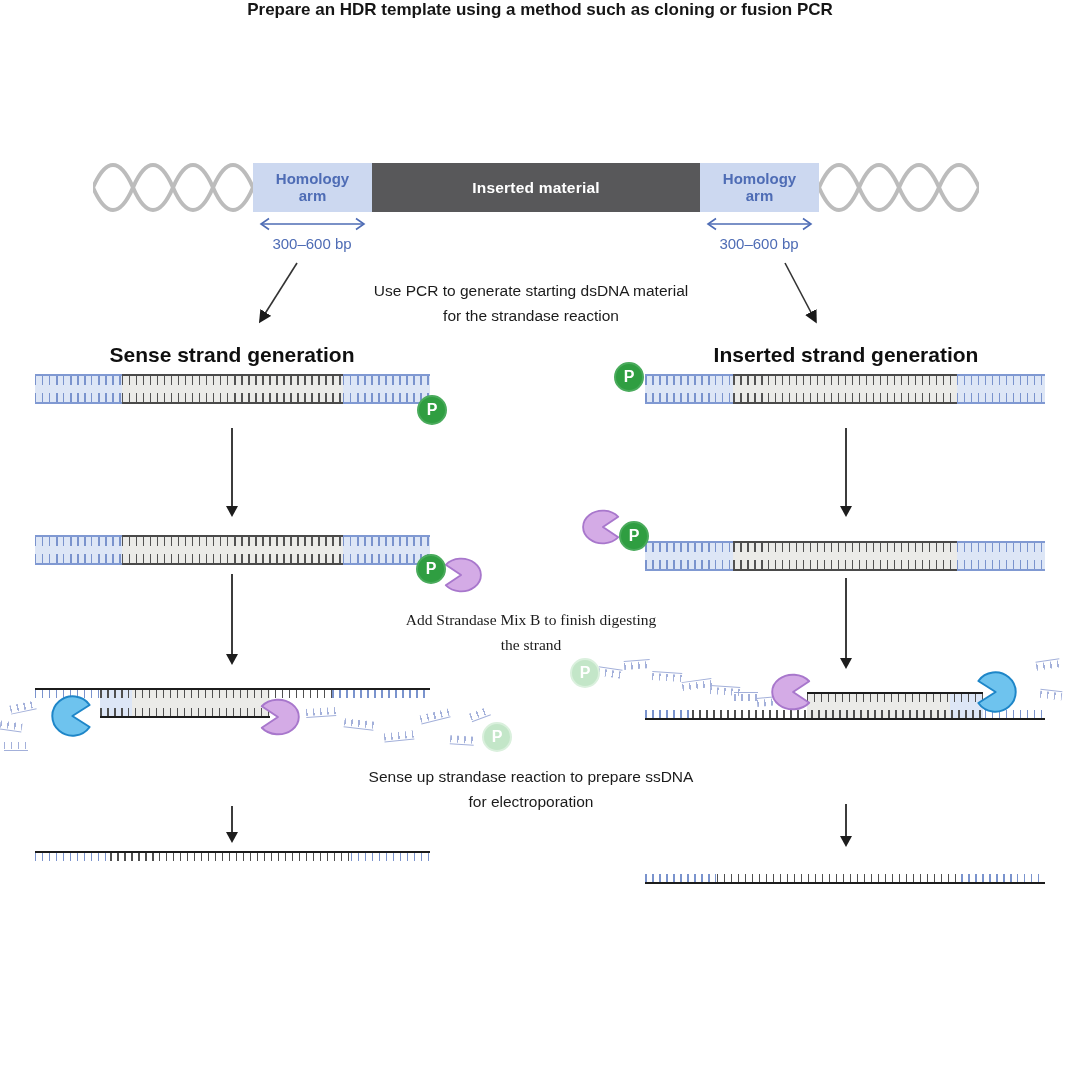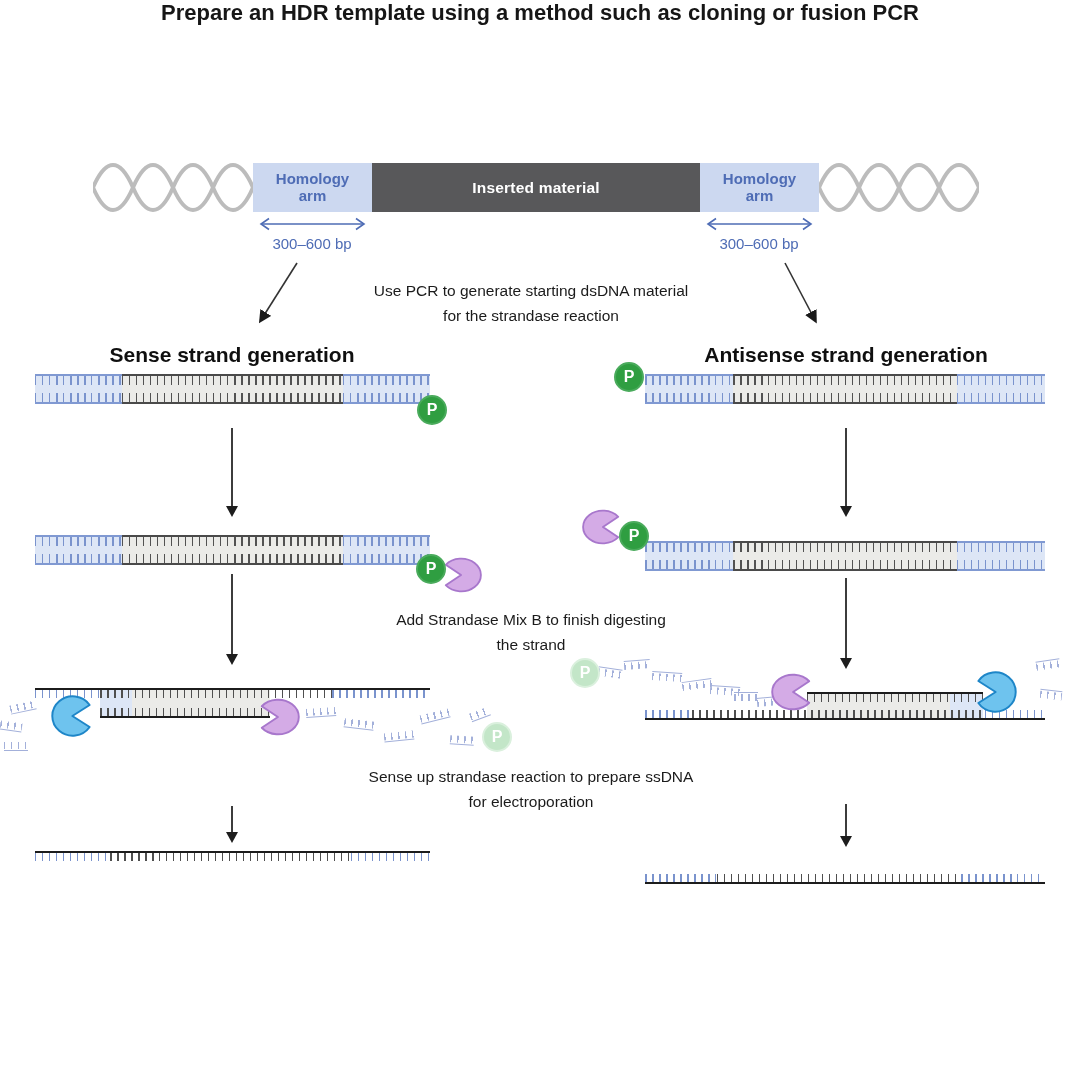--- a/index.html
+++ b/index.html
@@ -2,21 +2,21 @@
 <html><head>
 <meta charset="utf-8">
 <style>
   html,body{margin:0;padding:0;background:#fff;}
   #canvas{
     position:relative;width:1080px;height:1080px;background:#fff;overflow:hidden;
     font-family:"Liberation Sans","DejaVu Sans",sans-serif;color:#1c1c1c;
   }
   .abs{position:absolute;}
   
-  .title{left:0;top:119;width:1080px;text-align:center;font-size:22px;font-weight:600;color:#161616;}
+  .title{left:0;top:119;width:1080px;text-align:center;font-size:17px;font-weight:600;color:#161616;}
   .step-text{left:0;width:1062px;text-align:center;font-size:15.5px;font-weight:500;line-height:1.6;white-space:pre-line;color:#1b1b1b;}
   .sec-h{font-size:21px;font-weight:700;color:#0f0f0f;text-align:center;}
   .bp-text{width:122px;text-align:center;font-size:15px;font-weight:500;color:#4e6cb5;}
   
   .armbox{top:163px;width:119px;height:49px;background:#ccd8f0;color:#4e6cb5;
     font-size:15px;font-weight:700;line-height:1.12;text-align:center;
     display:flex;align-items:center;justify-content:center;}
   .armbox span{display:block;width:84px;}
   .insertbox{left:372px;top:163px;width:328px;height:49px;background:#58585a;color:#fff;
     font-size:15.5px;font-weight:700;display:flex;align-items:center;justify-content:center;letter-spacing:.2px;}
@@ -104,21 +104,21 @@
       </marker>
     </defs>
     <line x1="297" y1="5" x2="261" y2="62" stroke="#333" stroke-width="1.6" marker-end="url(#ah)"></line>
     <line x1="785" y1="5" x2="815" y2="62" stroke="#333" stroke-width="1.6" marker-end="url(#ah)"></line>
   </svg>
 
   <div class="abs step-text" style="top:279px;">Use PCR to generate starting dsDNA material
 for the strandase reaction</div>
 
   <div class="abs sec-h" style="left:40px;top:343px;width:384px;">Sense strand generation</div>
-  <div class="abs sec-h" style="left:653px;top:343px;width:386px;">Antisense strand generation</div>
+  <div class="abs sec-h" style="left:653px;top:343px;width:386px;">Inserted strand generation</div>
 
   <div class="abs bar" style="left:35px;top:374px;width:395px;">
     <div class="seg arm w-arm"></div>
     <div class="seg mid w-mid"></div>
     <div class="seg arm w-arm"></div>
   </div>
   <div class="abs pbadge" style="left:417px;top:395px;">P</div>
 
   <div class="abs bar" style="left:645px;top:374px;width:400px;">
     <div class="seg arm w-arm"></div>
@@ -147,21 +147,21 @@
   <div class="abs pbadge" style="left:619px;top:521px;">P</div>
   <div class="abs bar" style="left:645px;top:541px;width:400px;">
     <div class="seg arm w-arm"></div>
     <div class="seg mid w-mid"></div>
     <div class="seg arm w-arm"></div>
   </div>
 
   <div class="abs varrow" style="left:231px;top:574px;height:82px;"></div>
   <div class="abs varrow" style="left:845px;top:578px;height:82px;"></div>
 
-  <div class="abs step-text" style="top:608px;">Add Strandase Mix B to finish digesting
+  <div class="abs step-text" style="top:608px;font-family:Liberation Serif, serif;">Add Strandase Mix B to finish digesting
 the strand</div>
 
   <div class="abs bgbox" style="left:100px;top:690px;width:170px;height:28px;"></div>
   <div class="abs bgblue" style="left:100px;top:690px;width:32px;height:28px;"></div>
   <div class="abs ssr down c-blue" style="left:35px;top:688px;width:65px;"></div>
   <div class="abs ssr down c-dark" style="left:100px;top:688px;width:232px;"></div>
   <div class="abs ssr down c-blue" style="left:332px;top:688px;width:98px;"></div>
   <div class="abs ssr up c-dark" style="left:100px;top:706px;width:170px;"></div>
   <svg class="abs pac" style="left:46px;top:694px;z-index:5;" width="48" height="44" viewBox="0 0 60 56">
     <path d="M55 14 A26 25 0 1 0 55 42 L33 28 Z" fill="#6ec3ee" stroke="#1e86c8" stroke-width="2.5" stroke-linejoin="round"></path>

